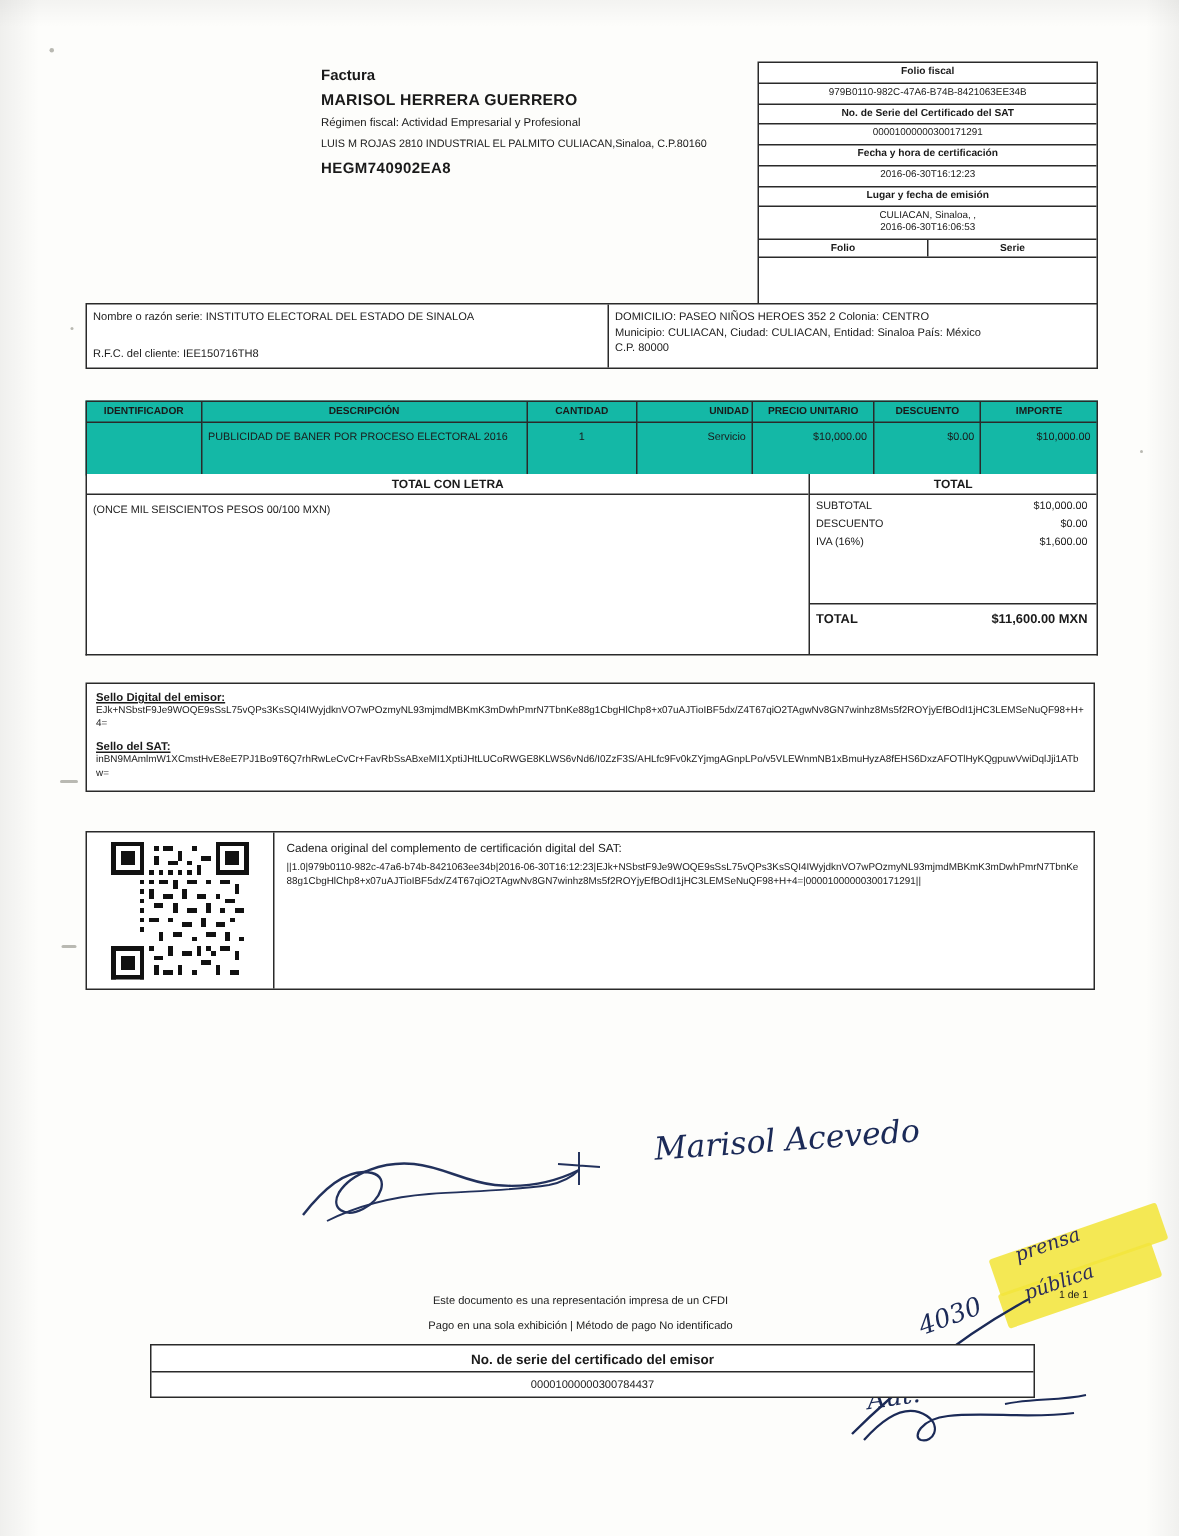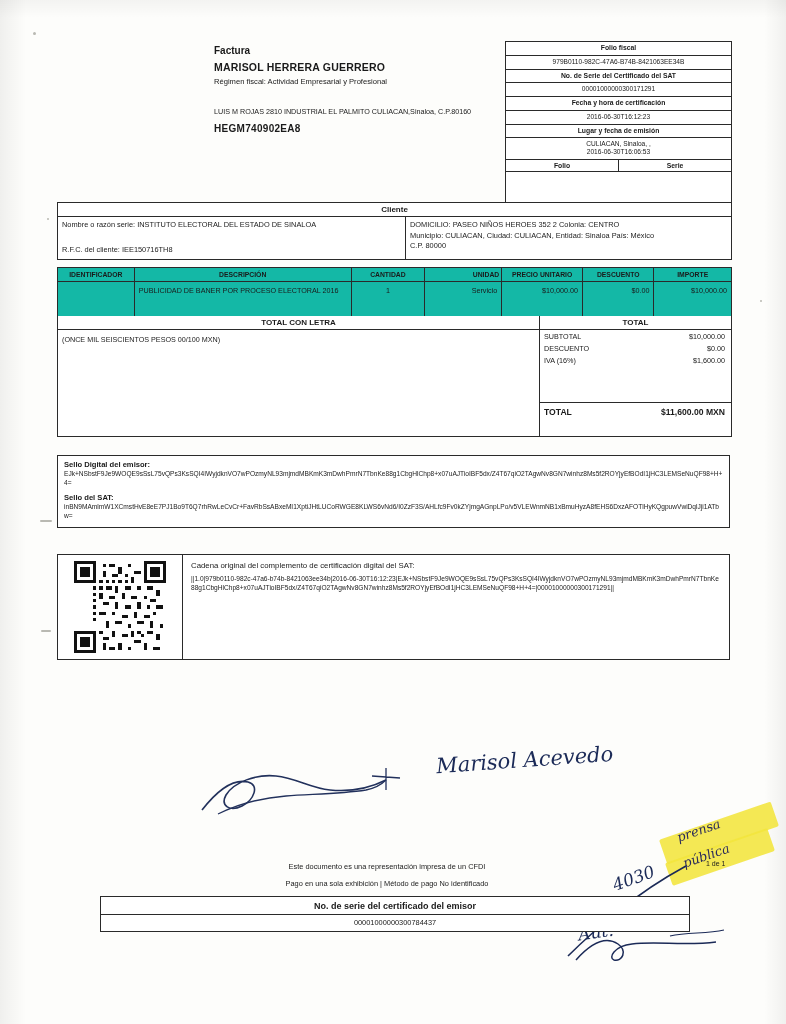--- a/index.html
+++ b/index.html
@@ -37,21 +37,21 @@
   
   .hdr-left {
     position: absolute;
     left: 214px; top: 44px;
     width: 270px;
     font-size: 8.5px;
     line-height: 1.35;
   }
   .hdr-left .t-factura { font-weight: bold; font-size: 10px; margin-bottom: 2px; }
   .hdr-left .t-name { font-weight: bold; font-size: 10.5px; margin-bottom: 3px; letter-spacing: .2px;}
-  .hdr-left .t-reg { font-size: 7.6px; margin-bottom: 20px; }
+  .hdr-left .t-reg { font-size: 7.6px; margin-bottom: 4px; }
   .hdr-left .t-addr { font-size: 7.2px; line-height: 1.3; margin-bottom: 6px;}
   .hdr-left .t-rfc { font-weight: bold; font-size: 10px; letter-spacing: .3px;}
 
   .fiscal-box {
     position: absolute;
     left: 505px; top: 41px;
     width: 225px;
     border: 1px solid #2a2a2a;
     font-size: 7px;
     text-align: center;
@@ -208,20 +208,21 @@
     width: 673px;
     border: 1px solid #2a2a2a;
     background: #fff;
     padding: 4px 6px 6px 6px;
     box-sizing: border-box;
   }
   .sellos .lbl {
     font-weight: bold;
     font-size: 7.6px;
     margin-bottom: 1px;
+    text-decoration: underline;
   }
   .sellos .hash {
     font-size: 6.6px;
     line-height: 1.35;
     word-break: break-all;
     margin-bottom: 5px;
     font-family: "Liberation Sans", sans-serif;
   }
 
   
@@ -363,21 +364,20 @@
       <div class="val">2016-06-30T16:06:53</div>
     </div>
     <div class="split">
       <div>Folio</div>
       <div>Serie</div>
     </div>
     <div class="folio-num row last">43</div>
   </div>
 
   <div class="cliente">
-    <div class="title">Cliente</div>
     <div class="body">
       <div class="col-l">
         <div>
           <span>Nombre o razón serie:</span>
           <span>INSTITUTO ELECTORAL DEL ESTADO DE SINALOA</span>
         </div>
         <div style="margin-top:14px;">
           <span>R.F.C. del cliente:</span>
           <span>IEE150716TH8</span>
         </div>

